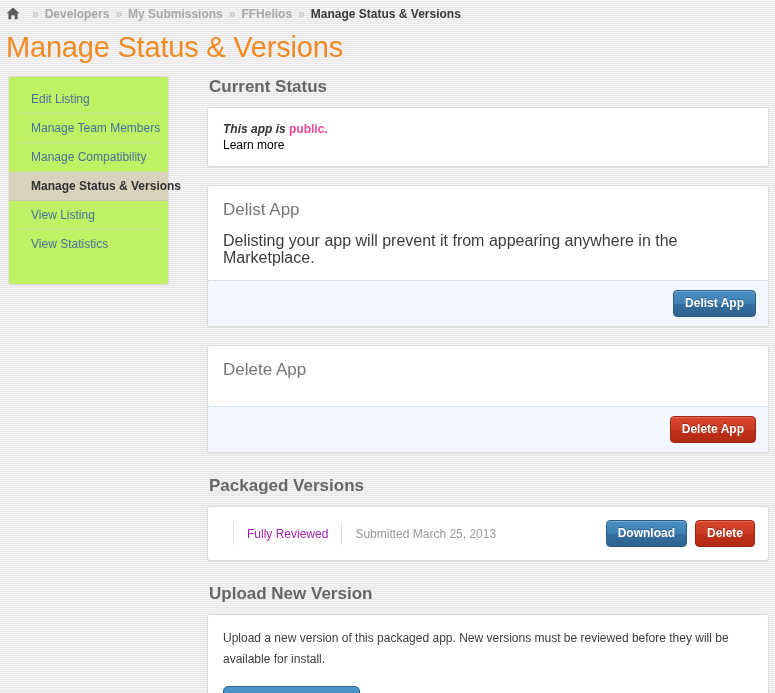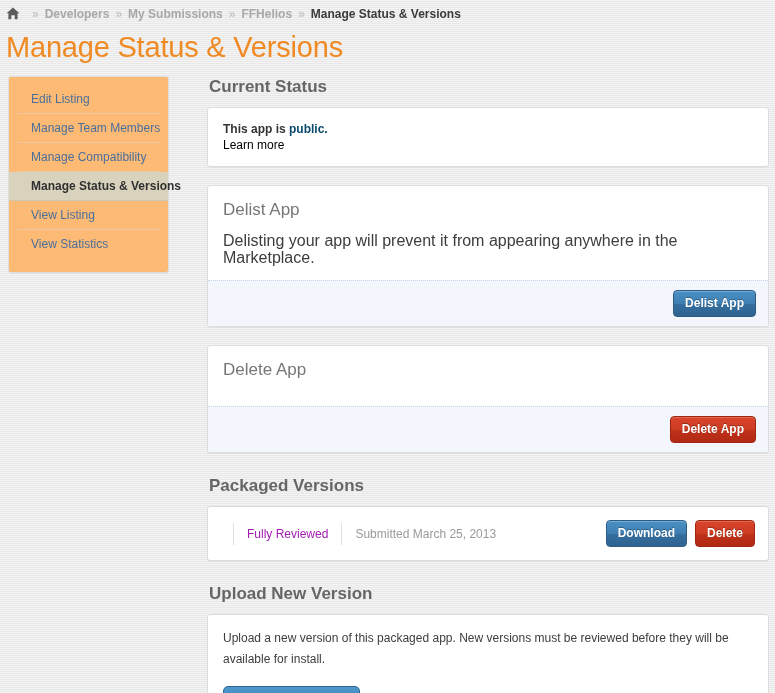--- a/index.html
+++ b/index.html
@@ -66,24 +66,24 @@
   .layout {
     display: flex;
     align-items: flex-start;
     padding: 12px 4px 0 8px;
   }
 
   
   .sidebar {
     width: 161px;
     flex: 0 0 161px;
-    background: #fdba74;
+    background: #bef264;
     border: 1px solid #dedede;
     border-radius: 3px;
-    padding: 8px 0 14px 0;
+    padding: 8px 0 26px 0;
     box-shadow: 0 1px 1px rgba(0,0,0,0.03);
   }
   .side-item {
     display: block;
     padding: 6px 10px 6px 13px;
     font-size: 12px;
     color: #4a6f9c;
     text-decoration: none;
     border-bottom: 1px dotted #d7d7d7;
     margin: 0 9px;
@@ -126,22 +126,22 @@
   .panel-foot {
     background: #f3f7fd;
     border-top: 1px dotted #c3d3e8;
     padding: 9px 12px;
     text-align: right;
     border-radius: 0 0 3px 3px;
     min-height: 42px;
   }
 
   .status-line { font-size: 12px; line-height: 17px; }
-  .status-strong { font-weight: bold; color: #333; }
-  .status-public { color: #0c4a6e; font-weight: bold; }
+  .status-strong { font-weight: bold; color: #333; font-style: italic; }
+  .status-public { color: #ec4899; font-weight: bold; }
   .link { color: #000000; text-decoration: none; font-size: 12px; }
 
   .panel-title {
     font-size: 17px;
     font-weight: normal;
     color: #777;
     margin: 0 0 11px 0;
     line-height: 22px;
   }
   .panel-text {

